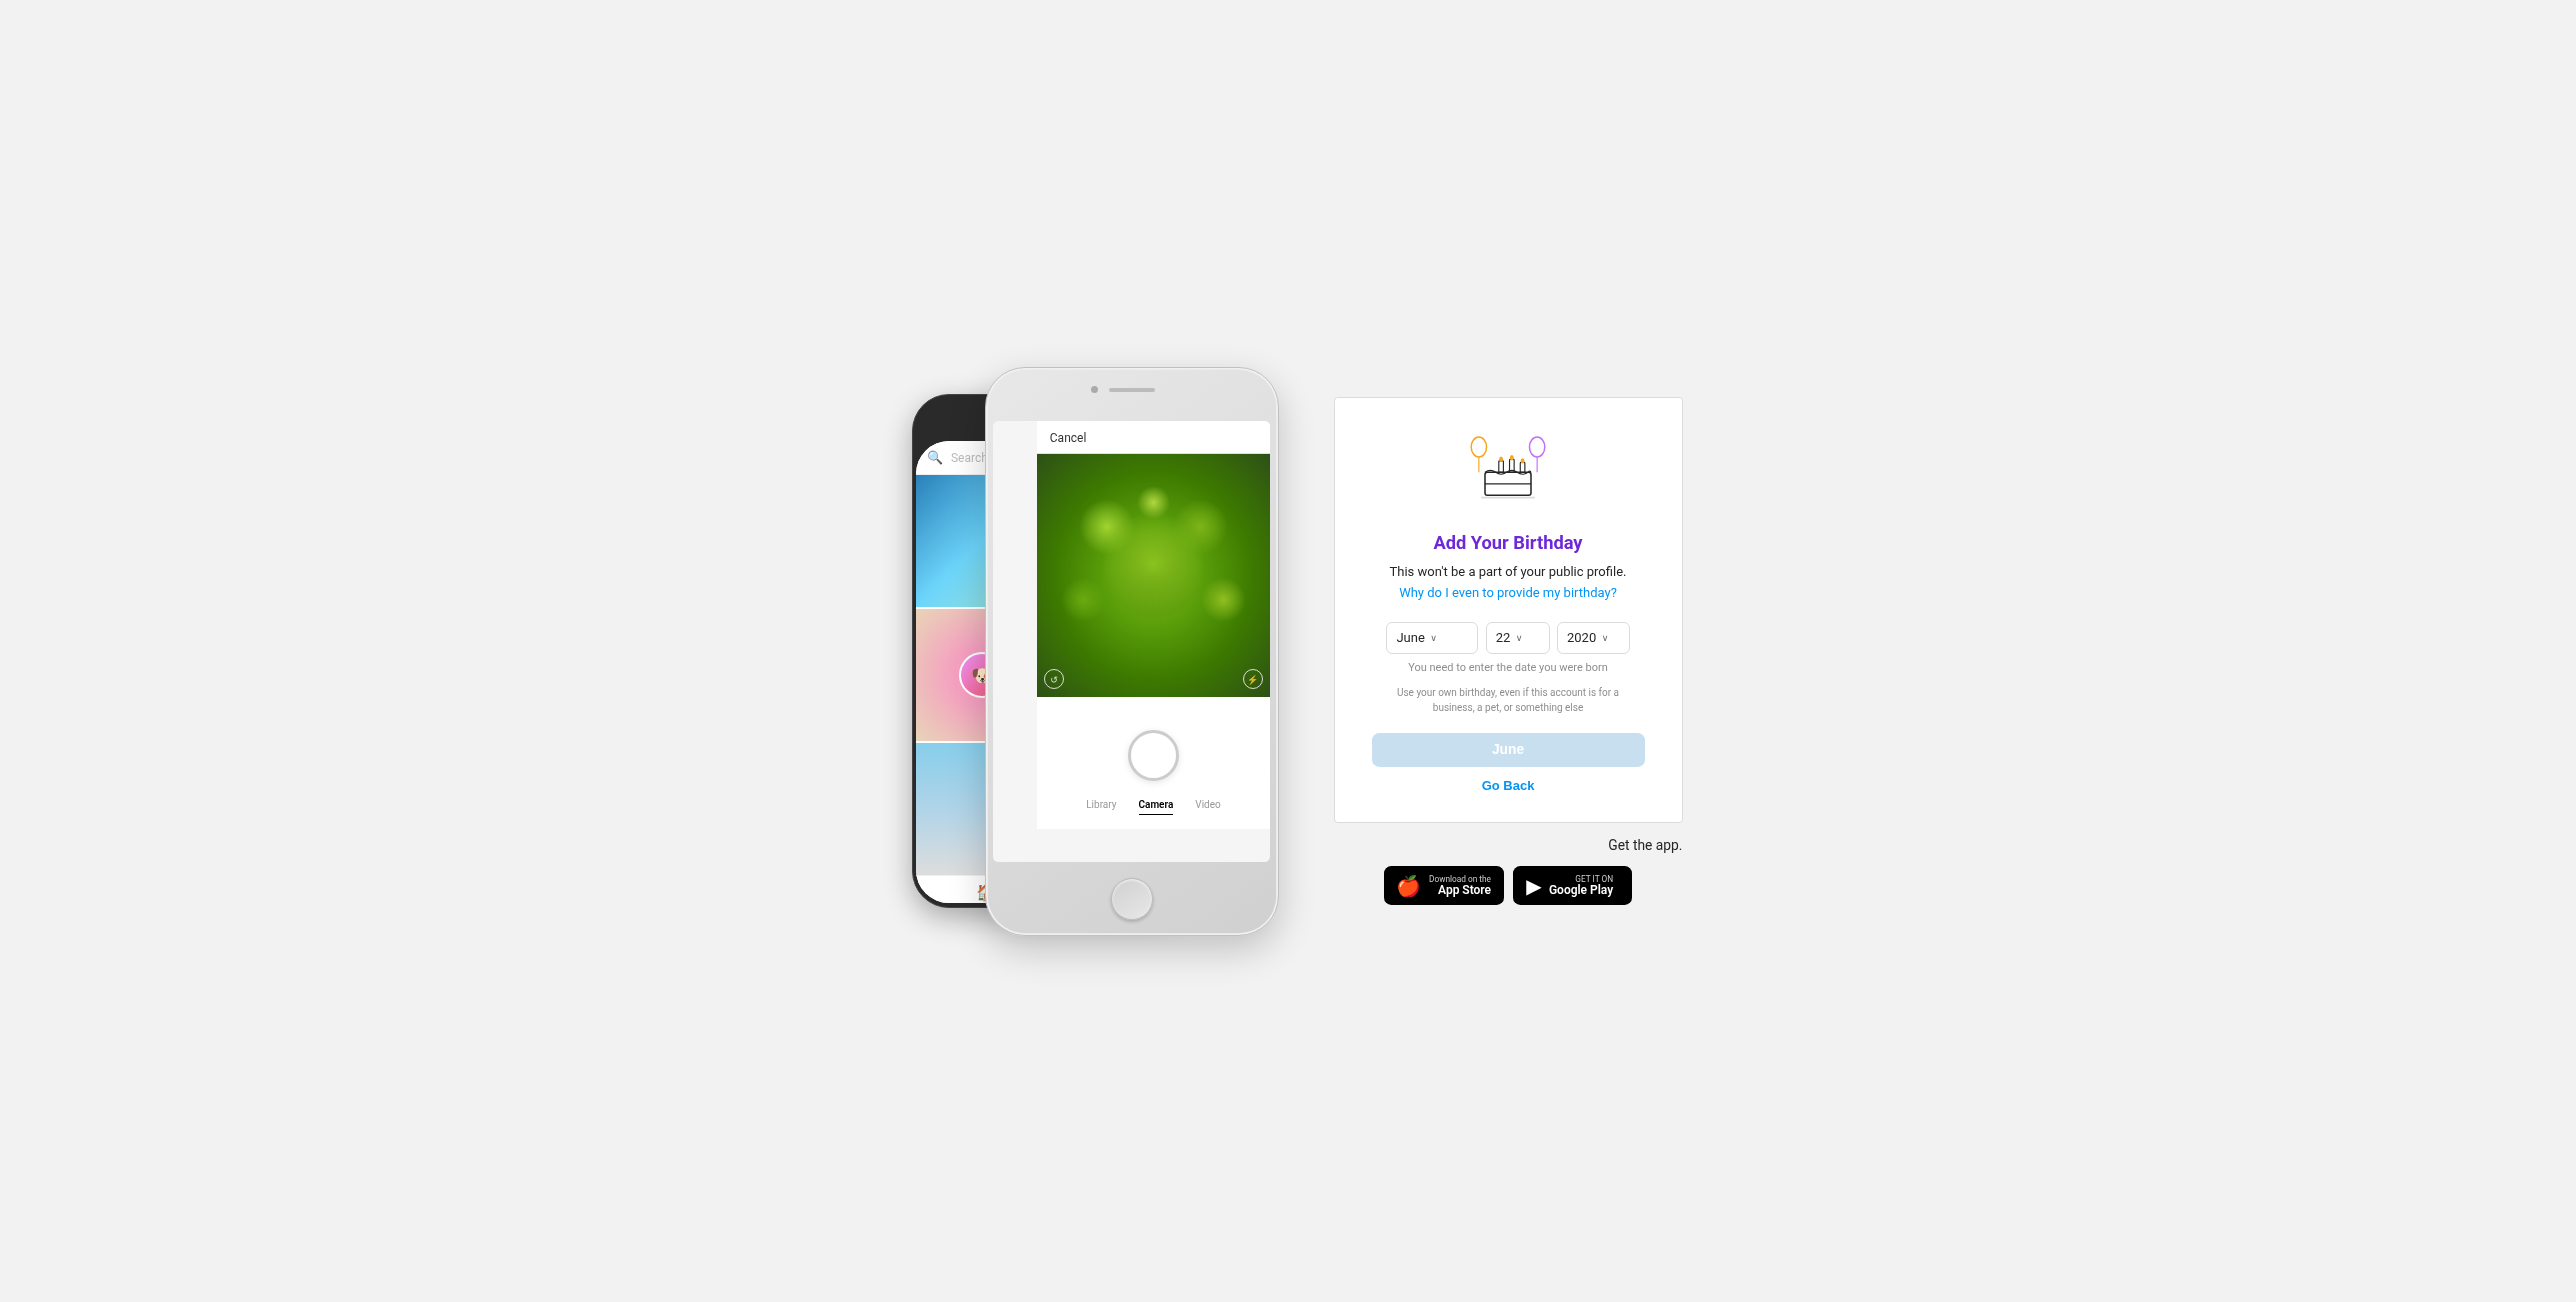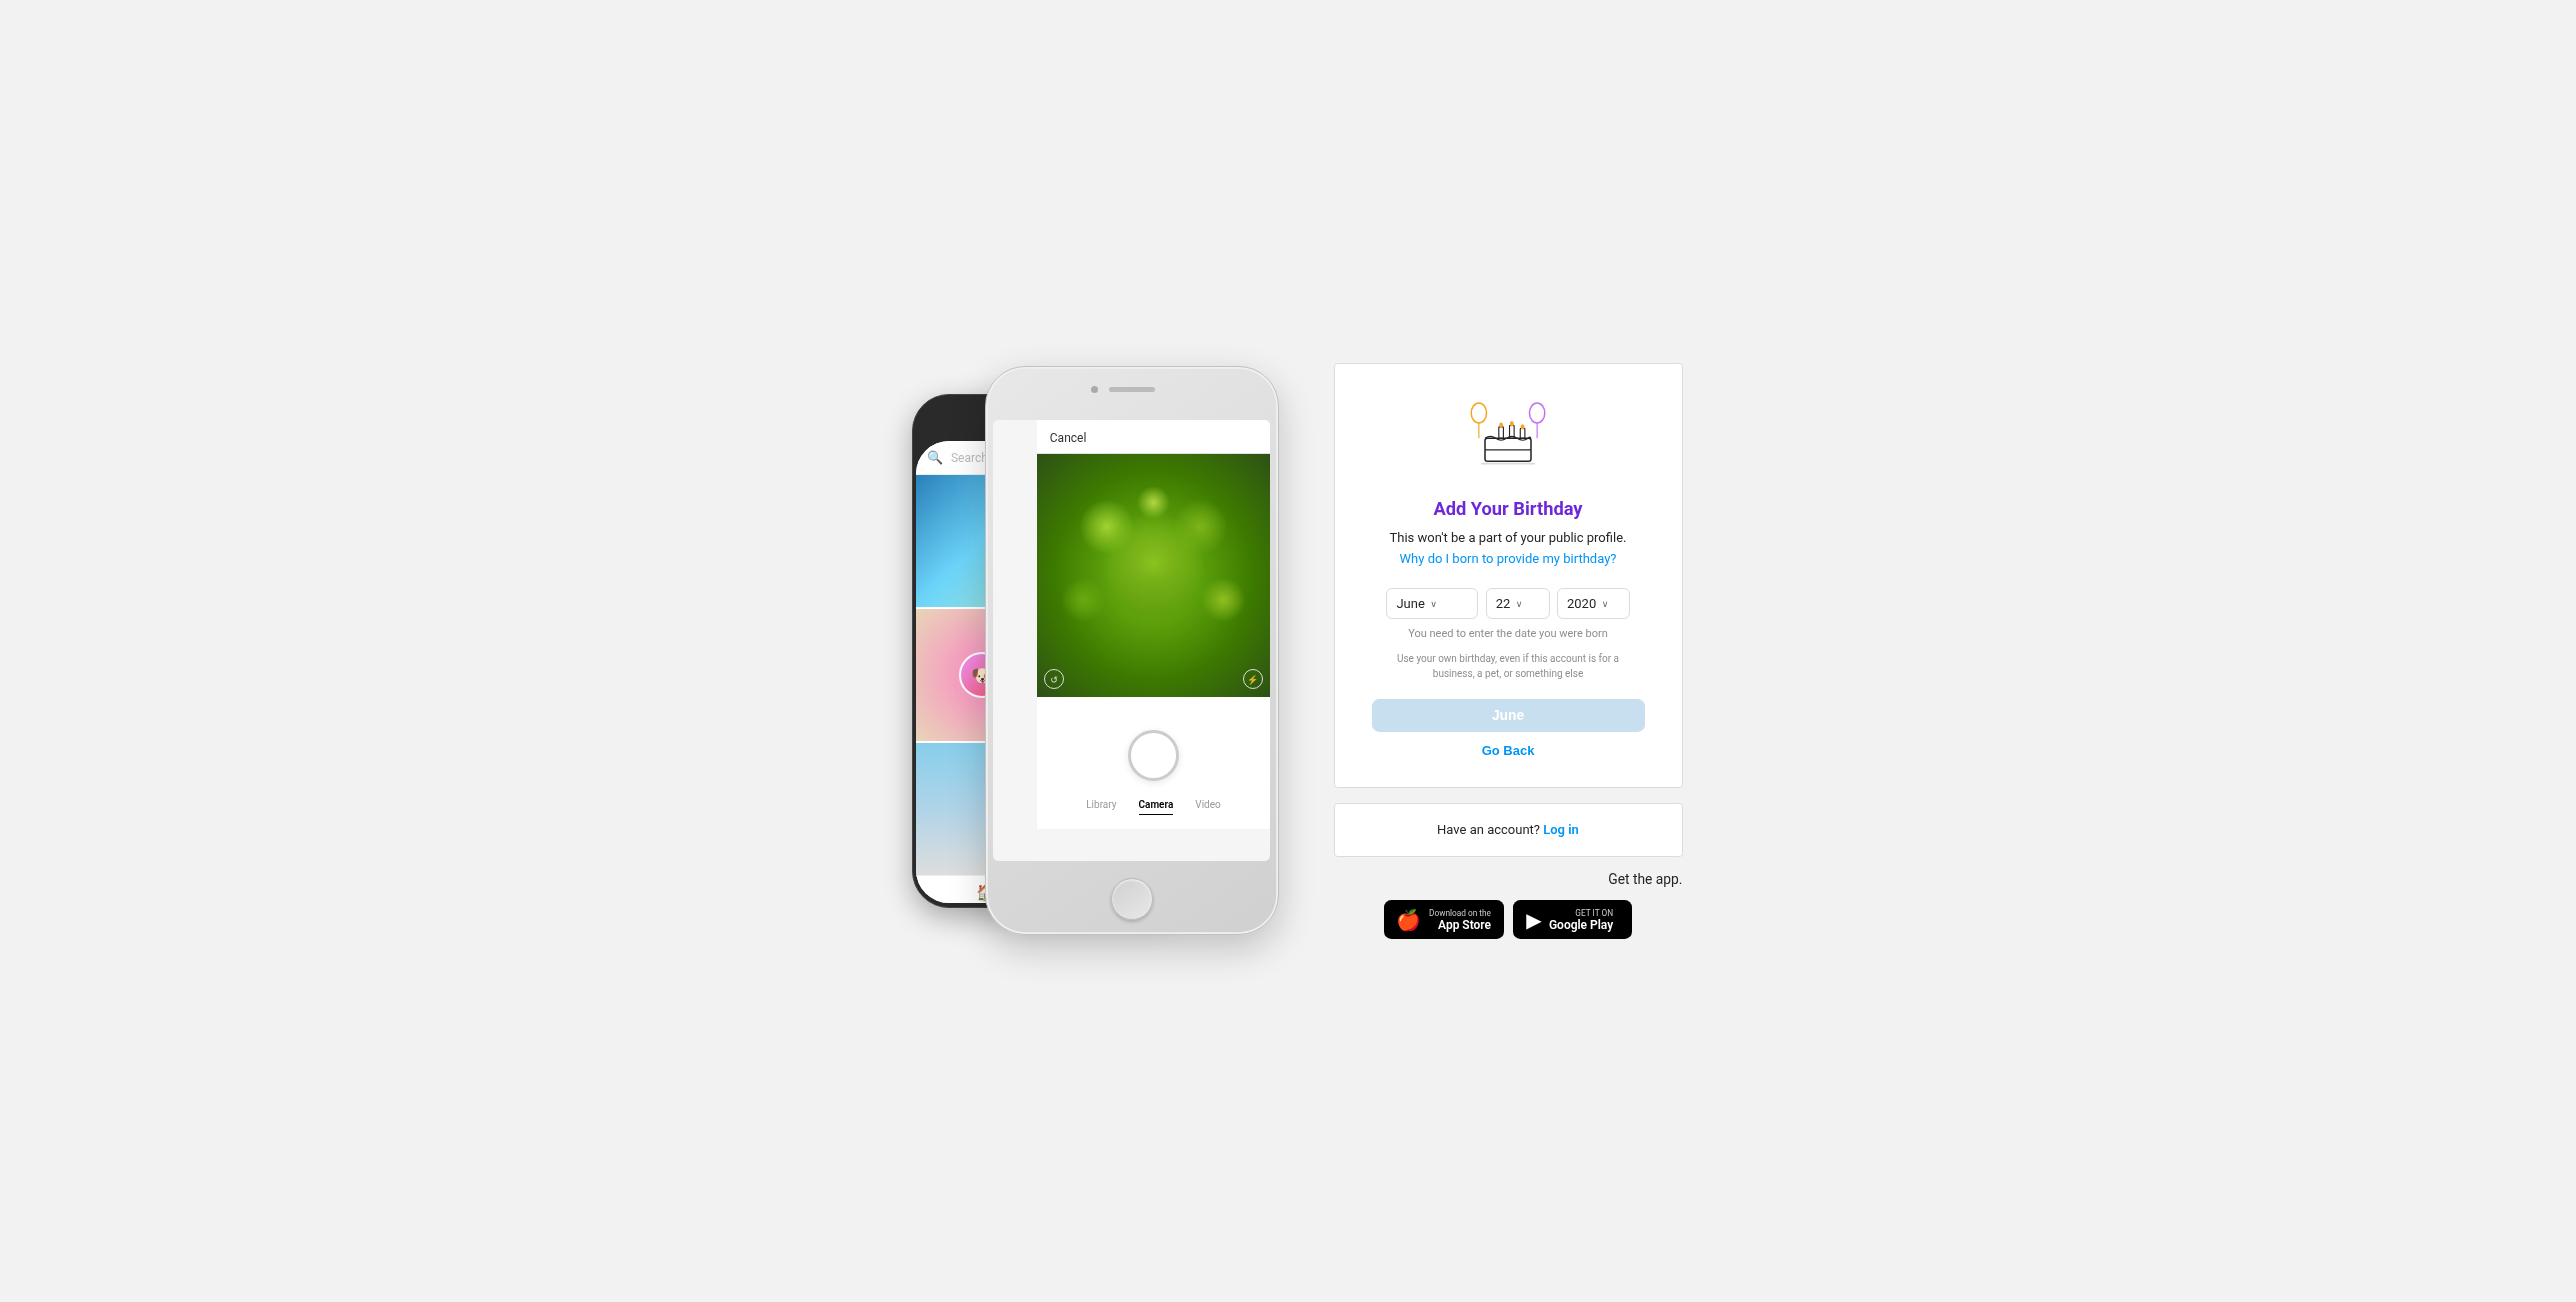--- a/index.html
+++ b/index.html
@@ -586,21 +586,21 @@
           <ellipse cx="51" cy="38" rx="2.5" ry="3.5" fill="#f5a623"></ellipse>
           <ellipse cx="65" cy="36" rx="2.5" ry="3.5" fill="#f5a623"></ellipse>
           <ellipse cx="79" cy="40" rx="2.5" ry="3.5" fill="#f5a623"></ellipse>
 
           <line x1="25" y1="88" x2="95" y2="88" stroke="#dbdbdb" stroke-width="2"></line>
         </svg>
       </div>
 
       <h1 class="birthday-title">Add Your Birthday</h1>
       <p class="birthday-subtitle">This won't be a part of your public profile.</p>
-      <a class="birthday-link" href="#">Why do I born to provide my birthday?</a>
+      <a class="birthday-link" href="#">Why do I even to provide my birthday?</a>
 
       <div class="date-selectors">
         <div class="date-select date-select-month">
           <span>June</span>
           <span class="chevron-down">∨</span>
         </div>
         <div class="date-select date-select-day">
           <span>22</span>
           <span class="chevron-down">∨</span>
         </div>
@@ -610,24 +610,20 @@
         </div>
       </div>
 
       <p class="error-msg">You need to enter the date you were born</p>
       <p class="disclaimer">Use your own birthday, even if this account is for a business, a pet, or something else</p>
 
       <button class="next-btn">June</button>
       <button class="go-back-btn">Go Back</button>
     </div>
 
-    <div class="login-card">
-      <span>Have an account?</span>
-      <a class="login-link" href="#">Log in</a>
-    </div>
 
     <div class="get-app-section">
       <p class="get-app-title">Get the app.</p>
       <div class="store-buttons">
 
         <a class="store-btn" href="#">
           <span class="store-icon">🍎</span>
           <div class="store-text-wrapper">
             <span class="store-text-small">Download on the</span>
             <span class="store-text-big">App Store</span>

